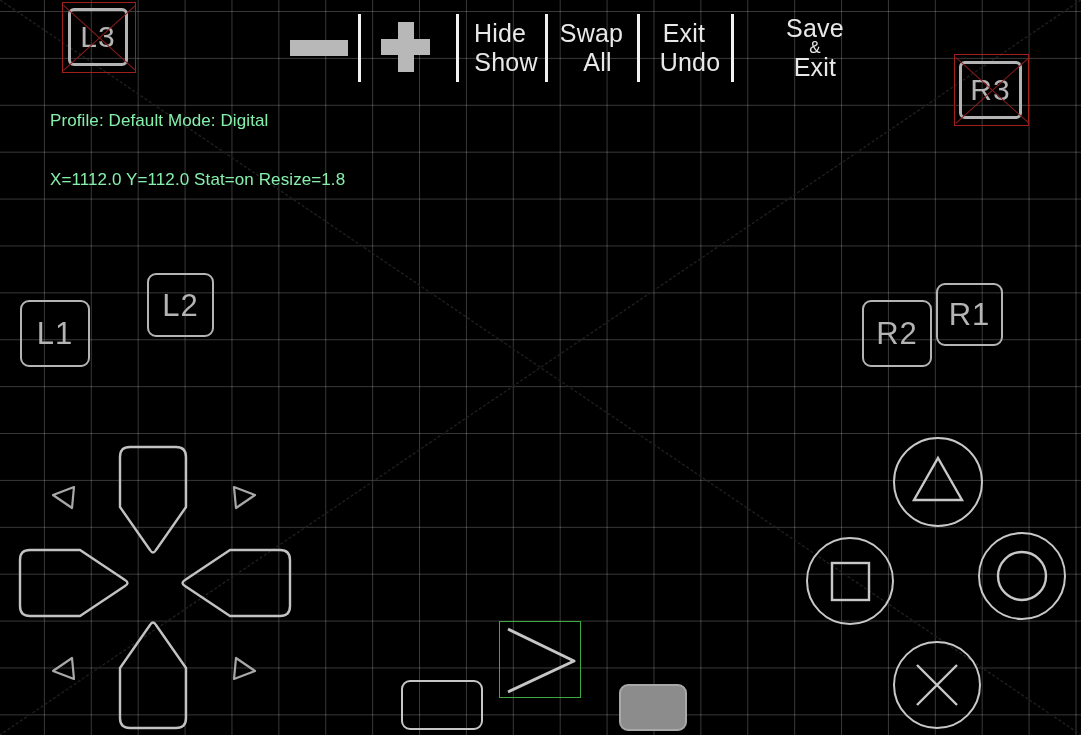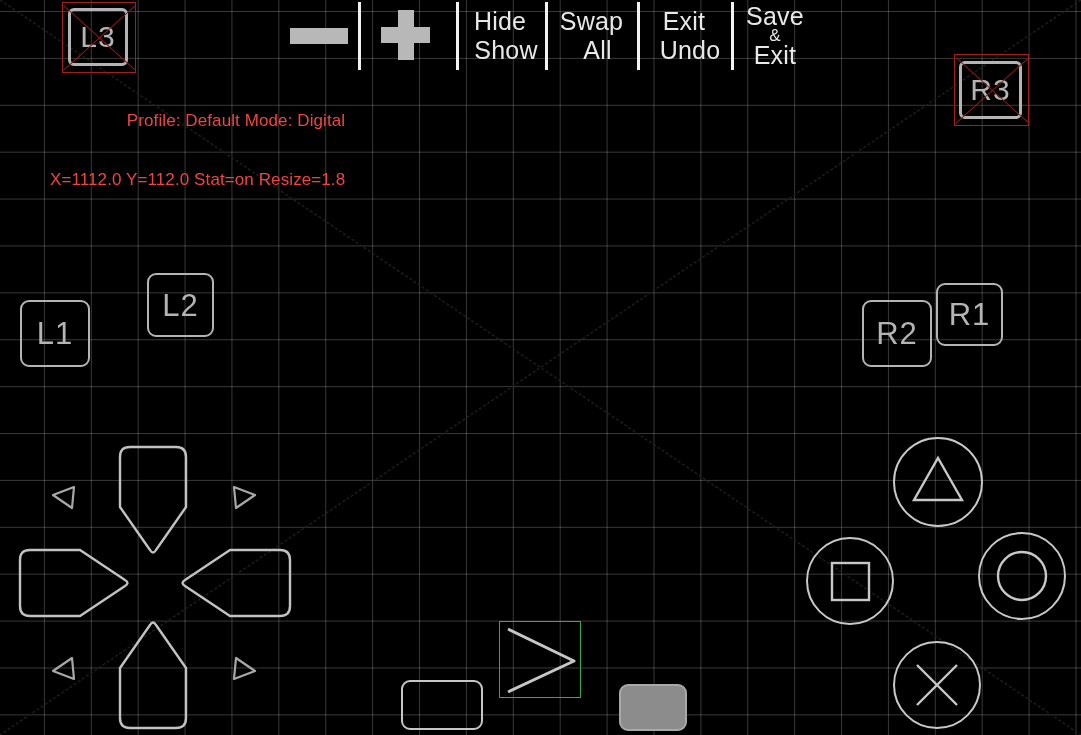--- a/index.html
+++ b/index.html
@@ -31,21 +31,21 @@
   #diagonals {
     position: absolute;
     inset: 0;
     pointer-events: none;
   }
 
   
   #toolbar {
     position: absolute;
     left: 0;
-    top: 0;
+    top: 12px;
     height: 72px;
     width: 1081px;
     pointer-events: none;
   }
   .tb-div {
     position: absolute;
     top: 2px;
     width: 3px;
     height: 68px;
     background: #f2f2f2;
@@ -89,26 +89,25 @@
     background: #b8b8b8;
   }
   .icon-plus::before { left: 17px; top: 0;    width: 16px; height: 50px; }
   .icon-plus::after  { left: 0;    top: 17px; width: 49px; height: 16px; }
 
   
   #status {
     position: absolute;
     left: 50px;
     top: 72px;
-    color: #ef4444;
+    color: #86efac;
     font-size: 17px;
     line-height: 19.5px;
     white-space: pre;
     letter-spacing: 0.1px;
-    text-align: right;
   }
 
   
   .pad {
     position: absolute;
     box-sizing: border-box;
     border: 2px solid #b4b4b4;
     border-radius: 9px;
     color: #b4b4b4;
     display: flex;
@@ -218,21 +217,21 @@
 
     <div class="tb-div" style="left:637px;"></div>
 
     <div class="tb-btn" style="left:640px; width:88px; pointer-events:auto;">
       <span class="l1">Exit</span>
       <span class="l2">Undo</span>
     </div>
 
     <div class="tb-div" style="left:731px;"></div>
 
-    <div class="tb-btn" style="left:735px; width:80px; line-height:23px; pointer-events:auto;">
+    <div class="tb-btn" style="left:735px; width:80px; line-height:23px; pointer-events:auto;padding-left:40px;">
       <span>Save</span>
       <span class="amp">&amp;</span>
       <span>Exit</span>
     </div>
   </div>
 
   <div id="status">
     <div>Profile: Default Mode: Digital</div>
     <div>X=1112.0 Y=112.0 Stat=on Resize=1.8</div>
   </div>

